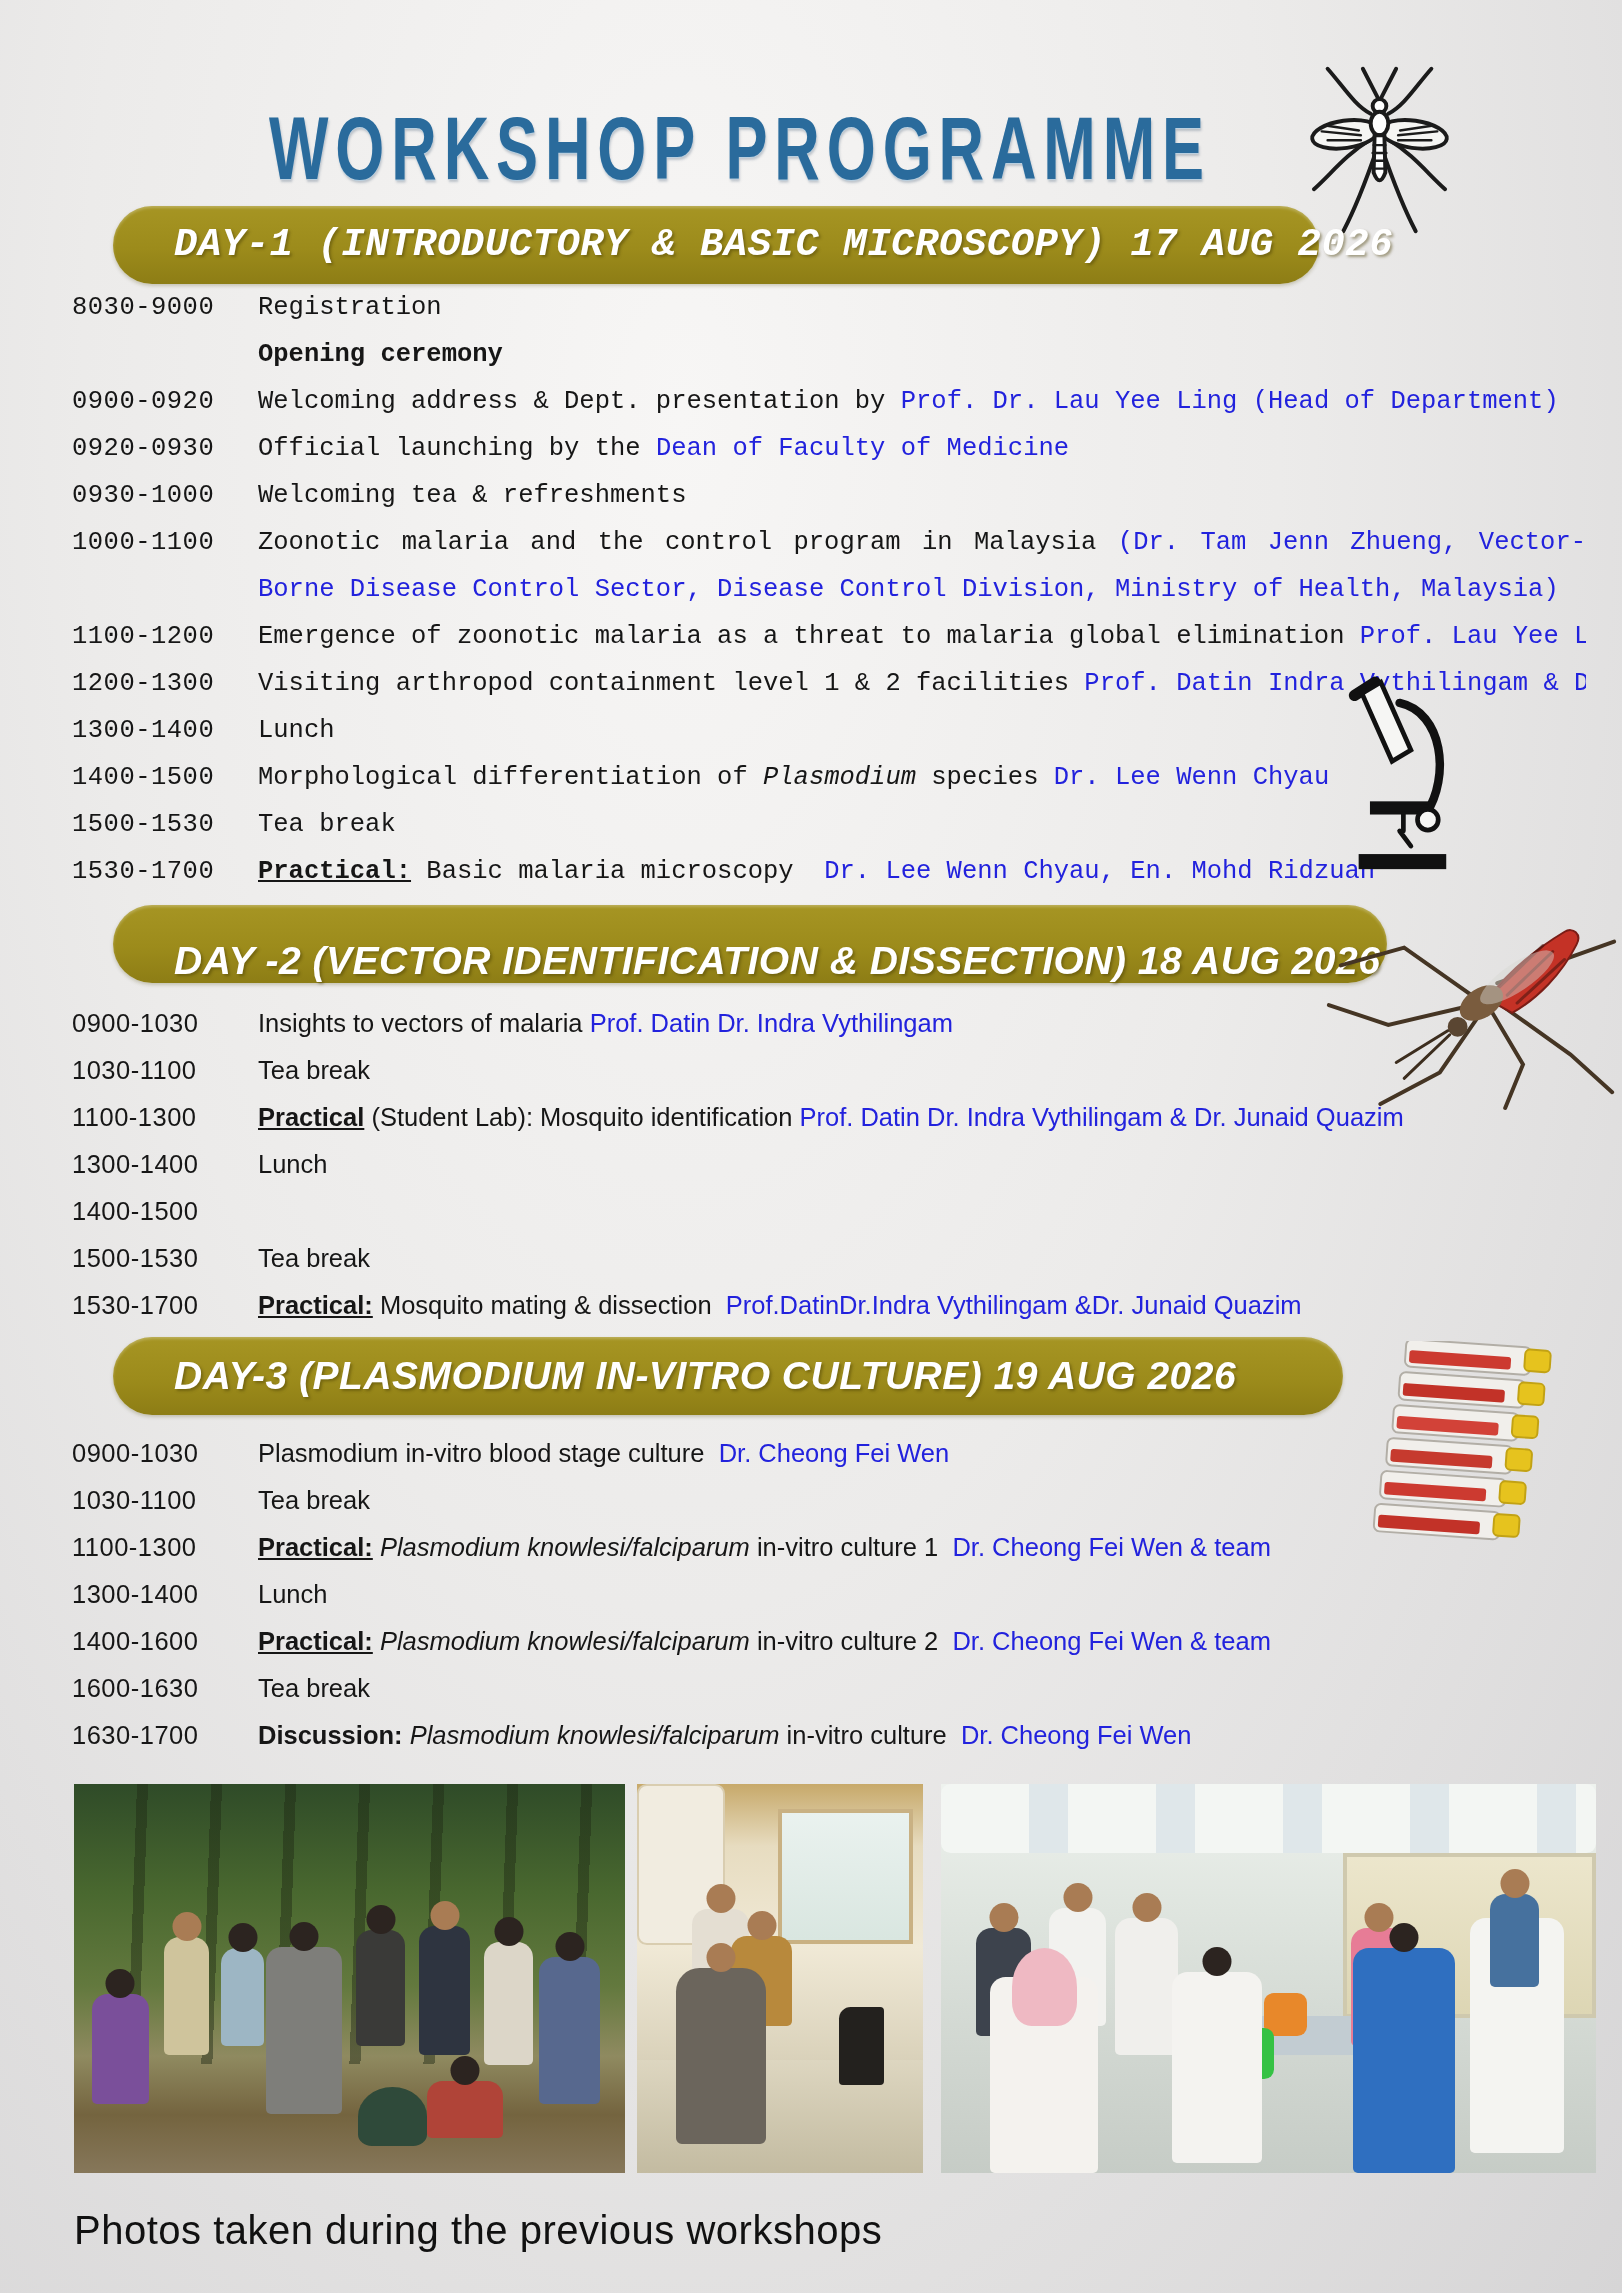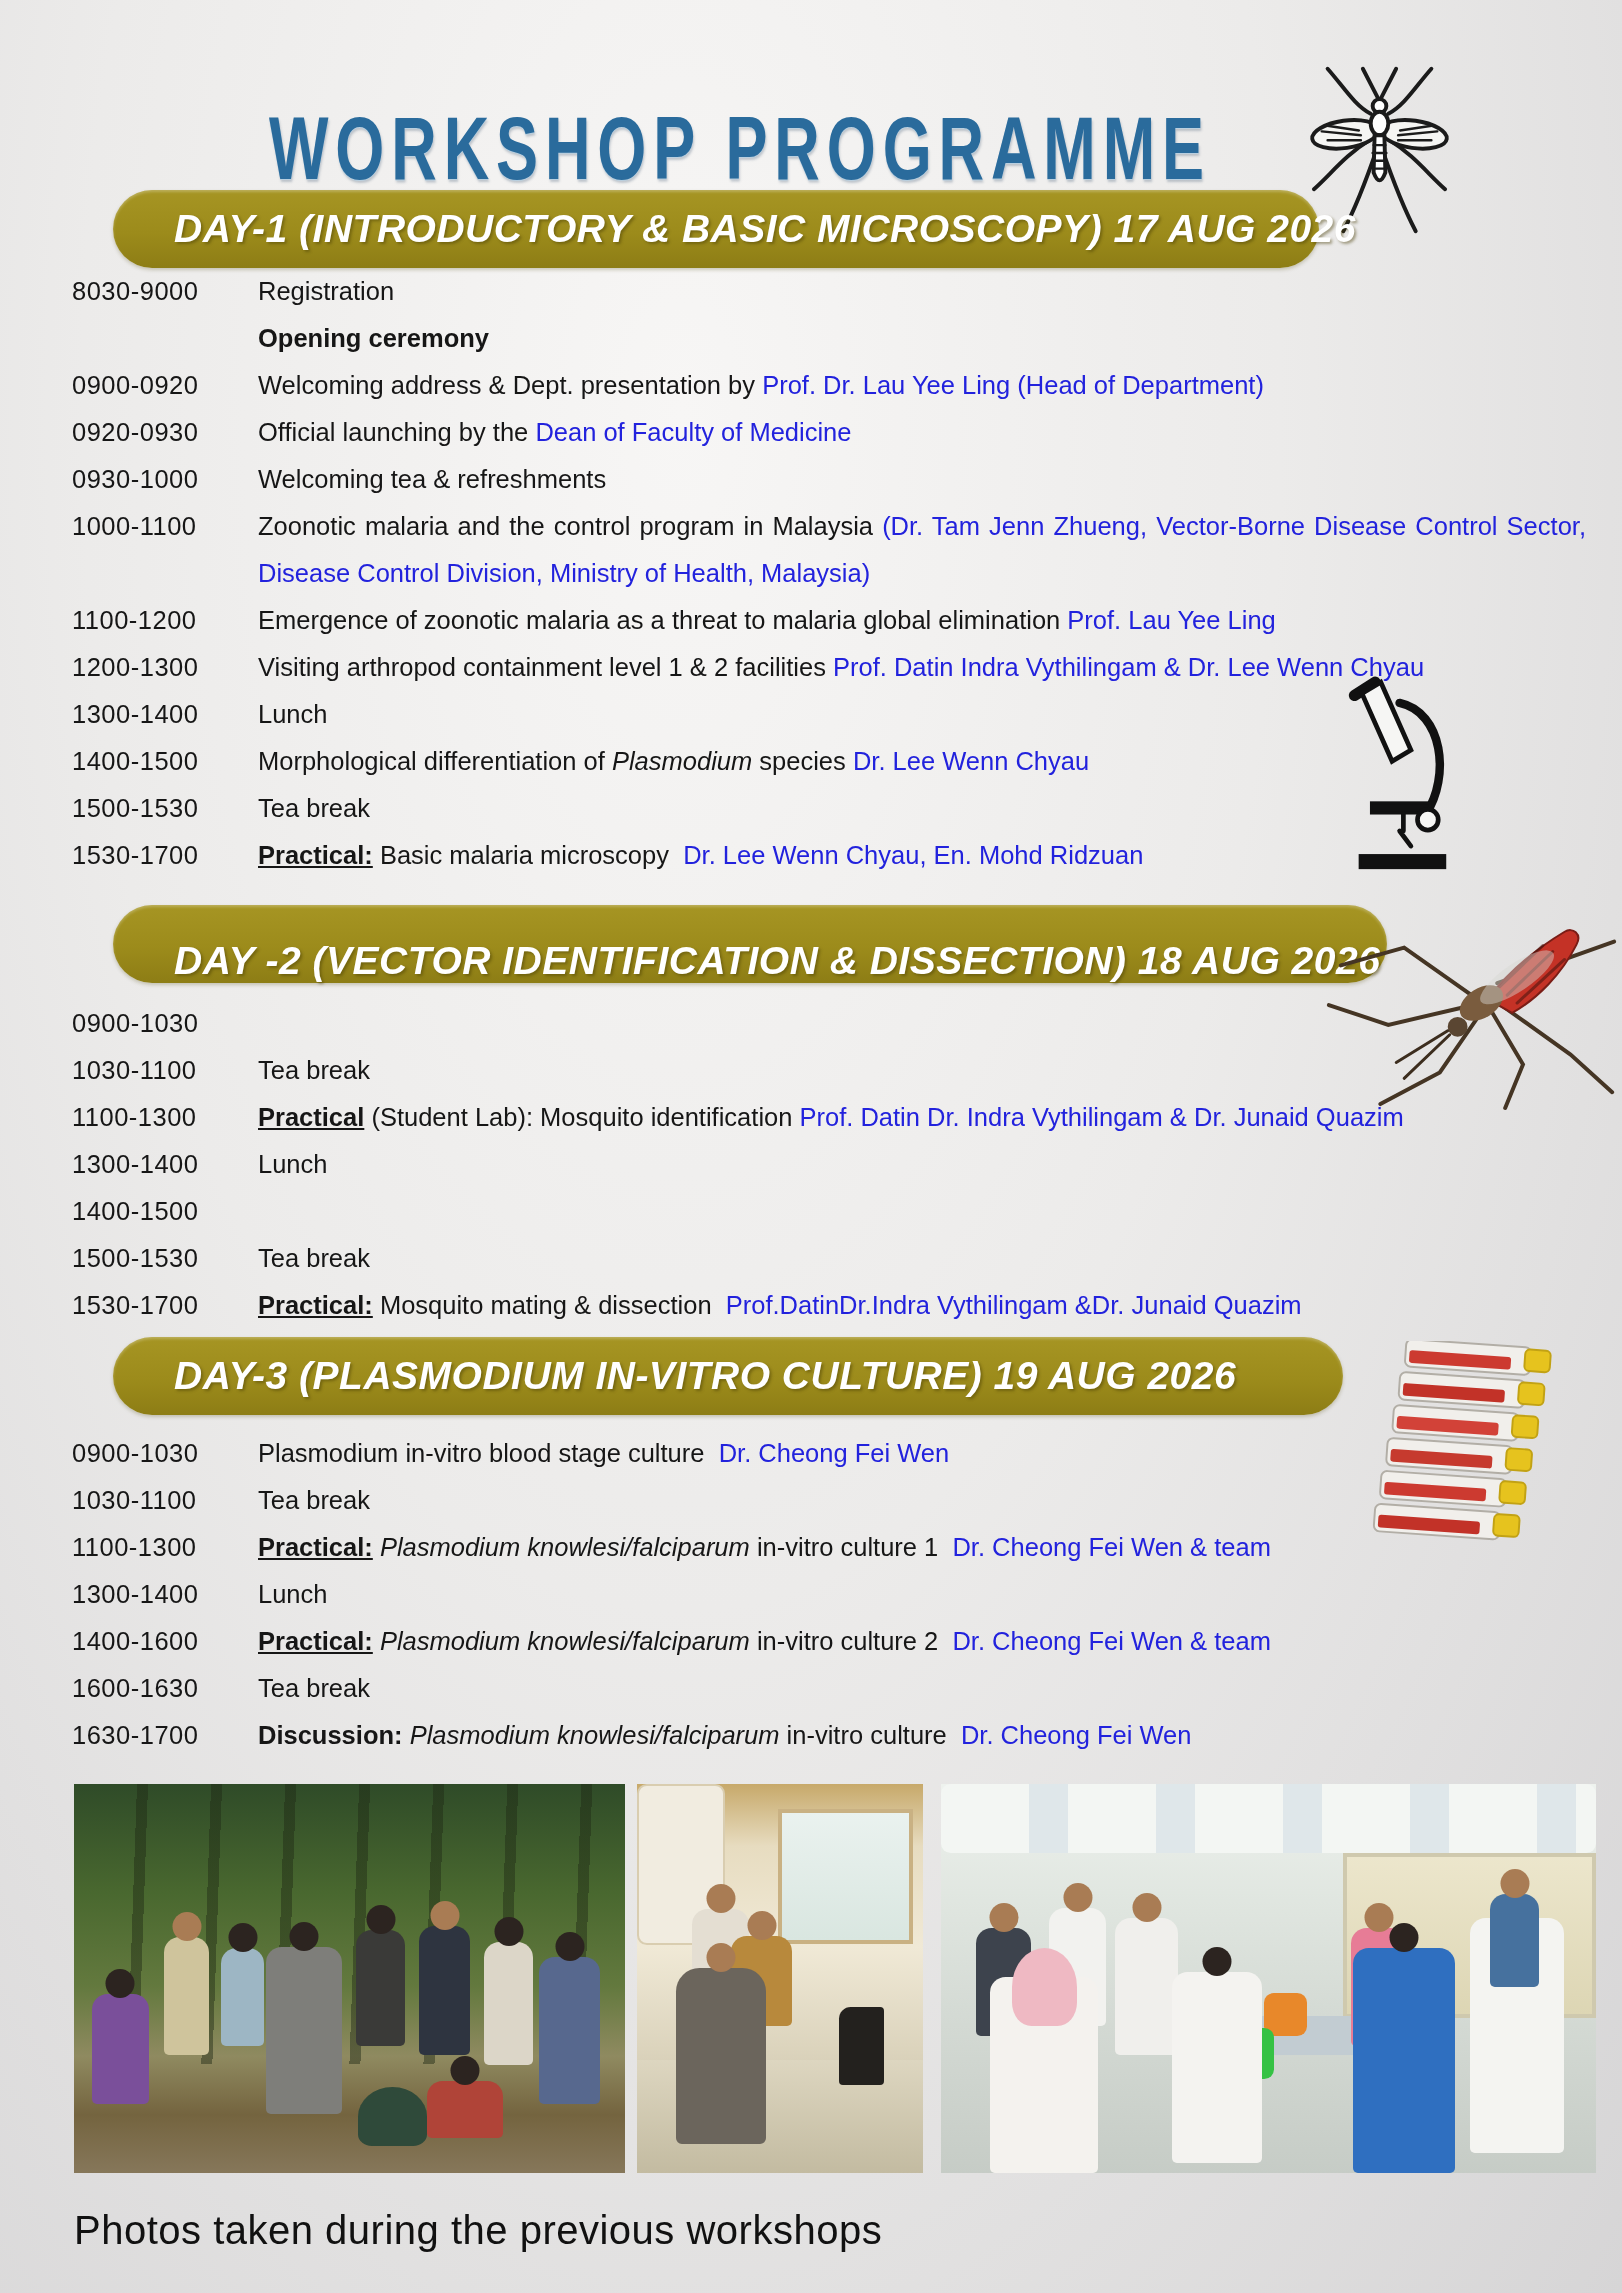--- a/index.html
+++ b/index.html
@@ -16,21 +16,21 @@
     text-align:center;line-height:94px;
     font-size:63px;font-weight:800;letter-spacing:6.9px;
     color:var(--title-blue,#2a6b9c);
     transform:scaleY(1.42);transform-origin:center top;
     text-shadow:0 1px 0 #b9cfdf,1px 2px 2px rgba(30,60,90,.25);
     white-space:nowrap;
   }
 
   
   .day{position:absolute;left:0;width:1622px;}
-  .day-0{top:160px;} .day-1{top:875px;} .day-2{top:1307px;}
+  .day-0{top:176px;font-family:Liberation Mono, monospace;} .day-1{top:875px;} .day-2{top:1307px;}
   .banner{
     margin-left:113px;height:78px;border-radius:39px;
     background:linear-gradient(180deg,#a69523 0%,var(--banner-olive,#9c8b1b) 55%,#8d7d15 100%);
     box-shadow:inset 0 2px 2.9px rgba(255,255,255,.25), 0 2px 3.9px rgba(80,70,10,.25);
     display:flex;align-items:center;
   }
   .day-0 .banner{width:1206px;} .day-1 .banner{width:1274px;align-items:flex-end;} .day-2 .banner{width:1230px;}
   .banner-label{
     padding-left:61px;color:#fff;font-size:39px;font-weight:bold;font-style:italic;
     letter-spacing:0.5px;white-space:nowrap;
@@ -173,20 +173,21 @@
     </g>
   </svg>
 
   <section class="day day-1">
     <div class="banner">
       <span class="banner-label">DAY -2 (VECTOR IDENTIFICATION &amp; DISSECTION) 18 AUG 2026</span>
     </div>
     <div class="rows">
         <div class="row">
           <span class="time">0900-1030</span>
+          <span class="desc"><span class="seg-plain">Insights to vectors of malaria </span><span class="seg-blue">Prof. Datin Dr. Indra Vythilingam</span></span>
         </div>
         <div class="row">
           <span class="time">1030-1100</span>
           <span class="desc"><span class="seg-plain">Tea break</span></span>
         </div>
         <div class="row">
           <span class="time">1100-1300</span>
           <span class="desc"><span class="seg-boldu">Practical</span><span class="seg-plain"> (Student Lab): Mosquito identification </span><span class="seg-blue">Prof. Datin Dr. Indra Vythilingam &amp; Dr. Junaid Quazim</span></span>
         </div>
         <div class="row">

